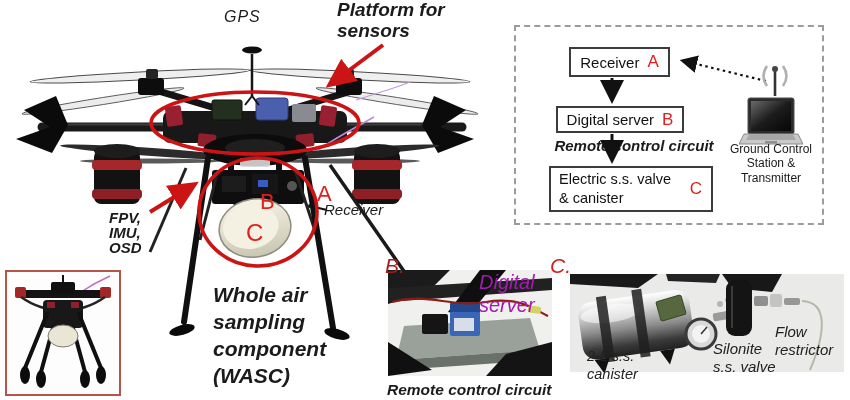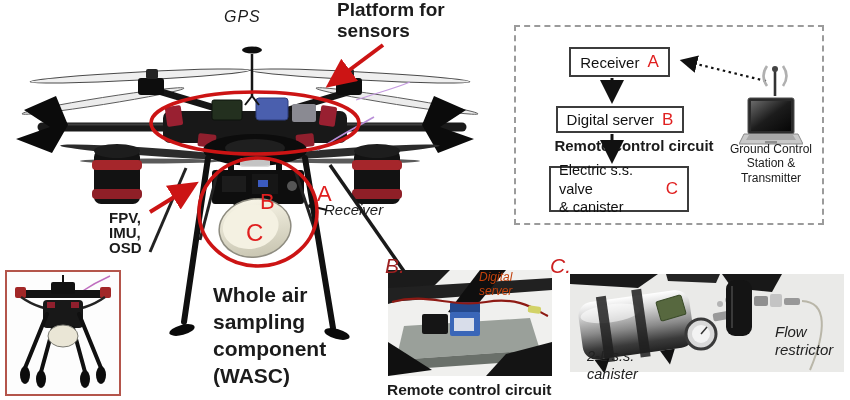--- a/index.html
+++ b/index.html
@@ -1,21 +1,21 @@
 <!DOCTYPE html>
 <html><head>
 <meta charset="utf-8">
 <style>
   html,body{margin:0;padding:0;background:#fff;}
   #stage{position:relative;width:850px;height:400px;background:#ffffff;overflow:hidden;
          font-family:"Liberation Sans",sans-serif;color:#141414;}
   .abs{position:absolute;}
   .prewrap{white-space:pre-line;}
   
-  .lbl-bi{font-weight:bold;color:#1b1b1b;}
+  .lbl-bi{font-style:italic;font-weight:bold;color:#1b1b1b;}
   .lbl-i{font-style:italic;color:#1b1b1b;}
   .marker{color:#e01f1f;font-weight:normal;}
   
   .dashedbox{border:2px dashed #9b9b9b;background:transparent;}
   .flowbox{border:2px solid #3c3c3c;background:#fff;display:flex;align-items:center;
            justify-content:center;font-size:15px;color:#111;box-sizing:border-box;}
   .flowletter{color:#e01f1f;font-size:17px;margin-left:8px;}
   .photoframe{overflow:hidden;}
   svg{display:block;}
 </style>
@@ -190,21 +190,21 @@
     <span class="flowletter">A</span>
   </div>
 
   <div class="abs flowbox" style="left:556px;top:106px;width:128px;height:27px">
     <span>Digital server</span>
     <span class="flowletter">B</span>
   </div>
 
   <div class="abs lbl-bi" style="left:543px;top:137px;width:182px;text-align:center;font-size:15px">Remote control circuit</div>
 
-  <div class="abs flowbox" style="left:549px;top:166px;width:140px;height:46px;justify-content:flex-end;padding-left:8px">
+  <div class="abs flowbox" style="left:549px;top:166px;width:164px;height:46px;justify-content:flex-end;padding-left:8px">
     <span class="prewrap" style="font-size:14.5px;line-height:1.3">Electric s.s. valve
 &amp; canister</span>
     <span class="flowletter" style="margin-left:auto;margin-right:9px">C</span>
   </div>
 
   <svg class="abs" style="left:0;top:0;pointer-events:none" width="850" height="400" viewBox="0 0 850 400">
     <defs>
       <marker id="blkArrow" markerWidth="9" markerHeight="9" refX="6" refY="4" orient="auto">
         <path d="M0,0 L8,4 L0,8 Z" fill="#111"></path>
       </marker>
@@ -250,21 +250,21 @@
       <rect x="62" y="32" width="30" height="12" rx="2" fill="#24488c"></rect>
       <rect x="62" y="42" width="30" height="24" rx="2" fill="#3a66b8"></rect>
       <rect x="66" y="48" width="20" height="13" fill="#d8ddea"></rect>
       <path d="M4,32 C40,22 62,38 98,32 S150,42 160,46" stroke="#8e1a14" stroke-width="2.2" fill="none"></path>
       <rect x="140" y="36" width="13" height="7" rx="2" fill="#d2d266" transform="rotate(8 146 39)"></rect>
       <polygon points="0,72 44,100 0,106" fill="#101010"></polygon>
       <polygon points="118,84 164,72 164,106 98,106" fill="#141414"></polygon>
     </svg>
   </div>
   <div class="abs lbl-i" style="left:385px;top:254px;font-size:21px;color:#9c1f1f">B.</div>
-  <div class="abs lbl-i prewrap" style="left:479px;top:271px;font-size:12px;line-height:1.15;color:#c2410c">Digital
+  <div class="abs lbl-i prewrap" style="left:479px;top:271px;font-size:20px;line-height:1.15;color:#a21caf">Digital
 server</div>
   <div class="abs lbl-bi" style="left:387px;top:381px;font-size:15.5px">Remote control circuit</div>
 
   <div class="abs photoframe" style="left:570px;top:274px;width:274px;height:98px">
     <svg width="274" height="98" viewBox="0 0 274 98">
       <defs>
         <linearGradient id="metalG" x1="0" y1="0" x2="0" y2="1">
           <stop offset="0" stop-color="#ffffff"></stop>
             <stop offset="0.22" stop-color="#d8d8d8"></stop>
           <stop offset="0.55" stop-color="#8a8a8a"></stop>
@@ -295,16 +295,18 @@
       <line x1="162" y1="12" x2="162" y2="54" stroke="#3a3a3a" stroke-width="2"></line>
       <rect x="184" y="22" width="14" height="10" rx="2" fill="#8f8f8f"></rect>
       <rect x="200" y="20" width="12" height="13" rx="2" fill="#c4c4c4"></rect>
       <rect x="214" y="24" width="16" height="7" rx="2" fill="#989898"></rect>
       <path d="M232,27 C258,28 256,58 240,96" stroke="#b9b6a8" stroke-width="2" fill="none"></path>
     </svg>
   </div>
   <div class="abs lbl-i" style="left:550px;top:254px;font-size:21px;color:#cc1f1f">C.</div>
   <div class="abs lbl-i prewrap" style="left:587px;top:348px;font-size:14.5px;line-height:1.22;color:#222">2-L s.s.
 canister</div>
+  <div class="abs lbl-i prewrap" style="left:713px;top:340px;font-size:15px;line-height:1.22;color:#222">Silonite
+s.s. valve</div>
   <div class="abs lbl-i prewrap" style="left:775px;top:323px;font-size:15px;line-height:1.22;color:#222">Flow
 restrictor</div>
 
 </div>
 
 </body></html>

